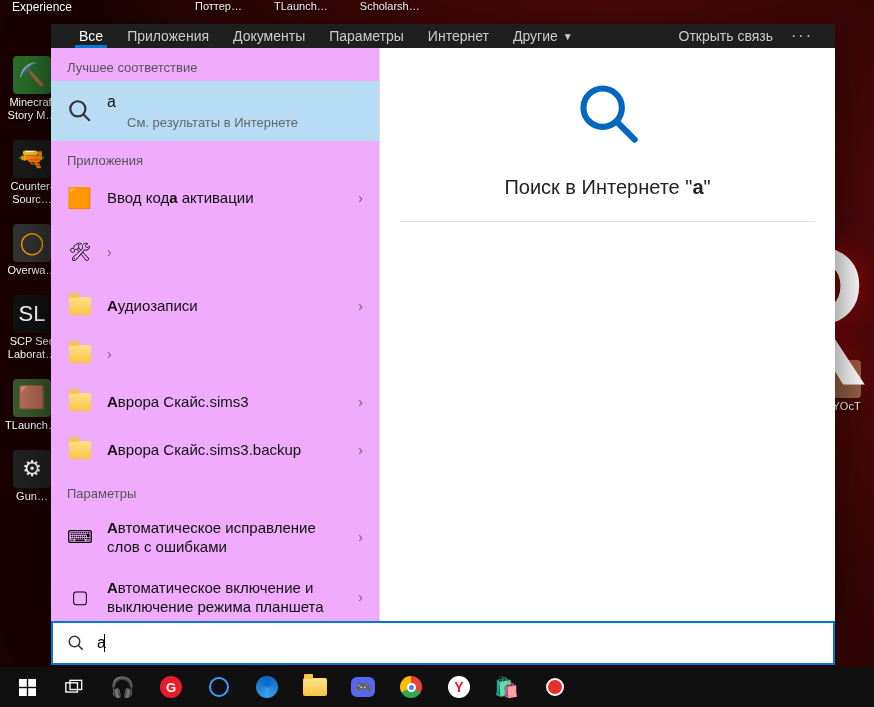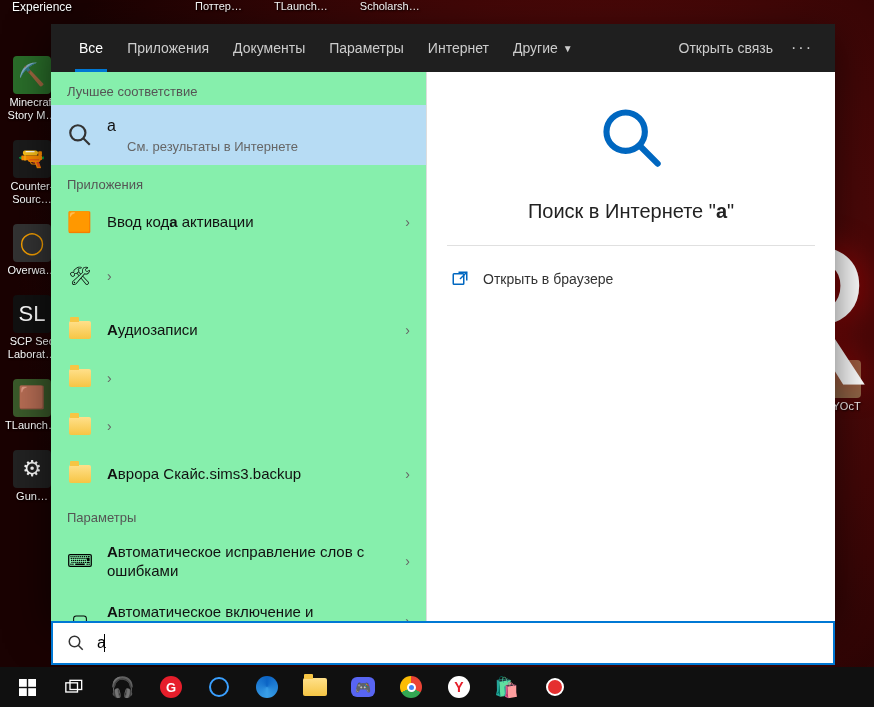--- a/index.html
+++ b/index.html
@@ -50,37 +50,37 @@
     display: flex; flex-direction: column;
     box-shadow: 0 10px 40px rgba(0,0,0,.6);
   }
   .sp-header {
     height: 52px; background: #1f1f1f;
     display: flex; align-items: center; padding: 0 16px;
     color: #ccc;
   }
   .sp-tabs { display: flex; gap: 0; align-items:center; height:100%;}
   .sp-tab {
-    padding: 16px 12px; height: 100%; display:flex; align-items:center;
+    padding: 4px 12px; height: 100%; display:flex; align-items:center;
     font-size: 14px; cursor: pointer; position: relative;
     color: #ccc;
   }
   .sp-tab.active { color: #fff; }
   .sp-tab.active::after {
     content:""; position:absolute; bottom:0; left:8px; right:8px;
     height:3px; background:#0078d4;
   }
   .sp-tab .chev { margin-left:5px; font-size:10px;}
   .sp-header .spacer { flex: 1; }
   .sp-feedback { font-size: 14px; color:#ccc; cursor:pointer; padding: 0 12px;}
   .sp-more { color:#ccc; cursor:pointer; padding: 0 6px; font-size:16px; letter-spacing:2px;}
 
   .sp-body { flex:1; display:flex; background:#e6e6e6; }
   .sp-left {
-    width: 375px; background:#86efac; overflow-y:auto;
+    width: 328px; background:#f0abfc; overflow-y:auto;
   }
   .sp-right {
     flex:1; background:#fff;
     border-left: 1px solid #ddd;
     padding: 30px 20px;
     display:flex; flex-direction:column; align-items:center;
   }
 
   .group-label {
     font-size: 13px; color:#555; padding: 12px 16px 6px;
@@ -277,20 +277,23 @@
       <div class="result-item plain">
         <div class="ri-icon">
             <div class="folder-ico"></div>
           </div>
         <div class="ri-chevron">›</div>
       </div>
       <div class="result-item plain">
         <div class="ri-icon">
             <div class="folder-ico"></div>
           </div>
+        <div class="ri-text">
+            <div class="ri-title"><b>А</b><span>врора Скайс.sims3</span></div>
+          </div>
         <div class="ri-chevron">›</div>
       </div>
       <div class="result-item plain">
         <div class="ri-icon">
             <div class="folder-ico"></div>
           </div>
         <div class="ri-text">
             <div class="ri-title"><b>А</b><span>врора Скайс.sims3.backup</span></div>
           </div>
         <div class="ri-chevron">›</div>
@@ -318,30 +321,20 @@
       <div class="preview-magnifier">
         <svg width="64" height="64" viewBox="0 0 24 24" fill="none" stroke="#0067c0" stroke-width="2.3" stroke-linecap="round">
             <circle cx="10" cy="10" r="7.2"></circle>
             <line x1="22" y1="22" x2="15.2" y2="15.2"></line>
           </svg>
       </div>
       <div class="preview-title">
         <span>Поиск в Интернете "</span><b>a</b><span>"</span>
       </div>
       <div class="preview-divider"></div>
-      <div class="preview-action">
-        <span style="color:#0067c0;">
-          <svg width="18" height="18" viewBox="0 0 24 24" fill="none" stroke="currentColor" stroke-width="2">
-              <rect x="3" y="5" width="14" height="14" rx="1"></rect>
-              <path d="M10 3h11v11"></path>
-              <path d="M21 3l-9 9"></path>
-            </svg>
-        </span>
-        <span>Открыть в браузере</span>
-      </div>
     </div>
   </div>
 </div>
 
 <div class="search-box">
   <span class="si">
     <svg width="18" height="18" viewBox="0 0 24 24" fill="none" stroke="#333" stroke-width="2">
         <circle cx="10" cy="10" r="7"></circle>
         <line x1="21" y1="21" x2="15" y2="15"></line>
       </svg>

